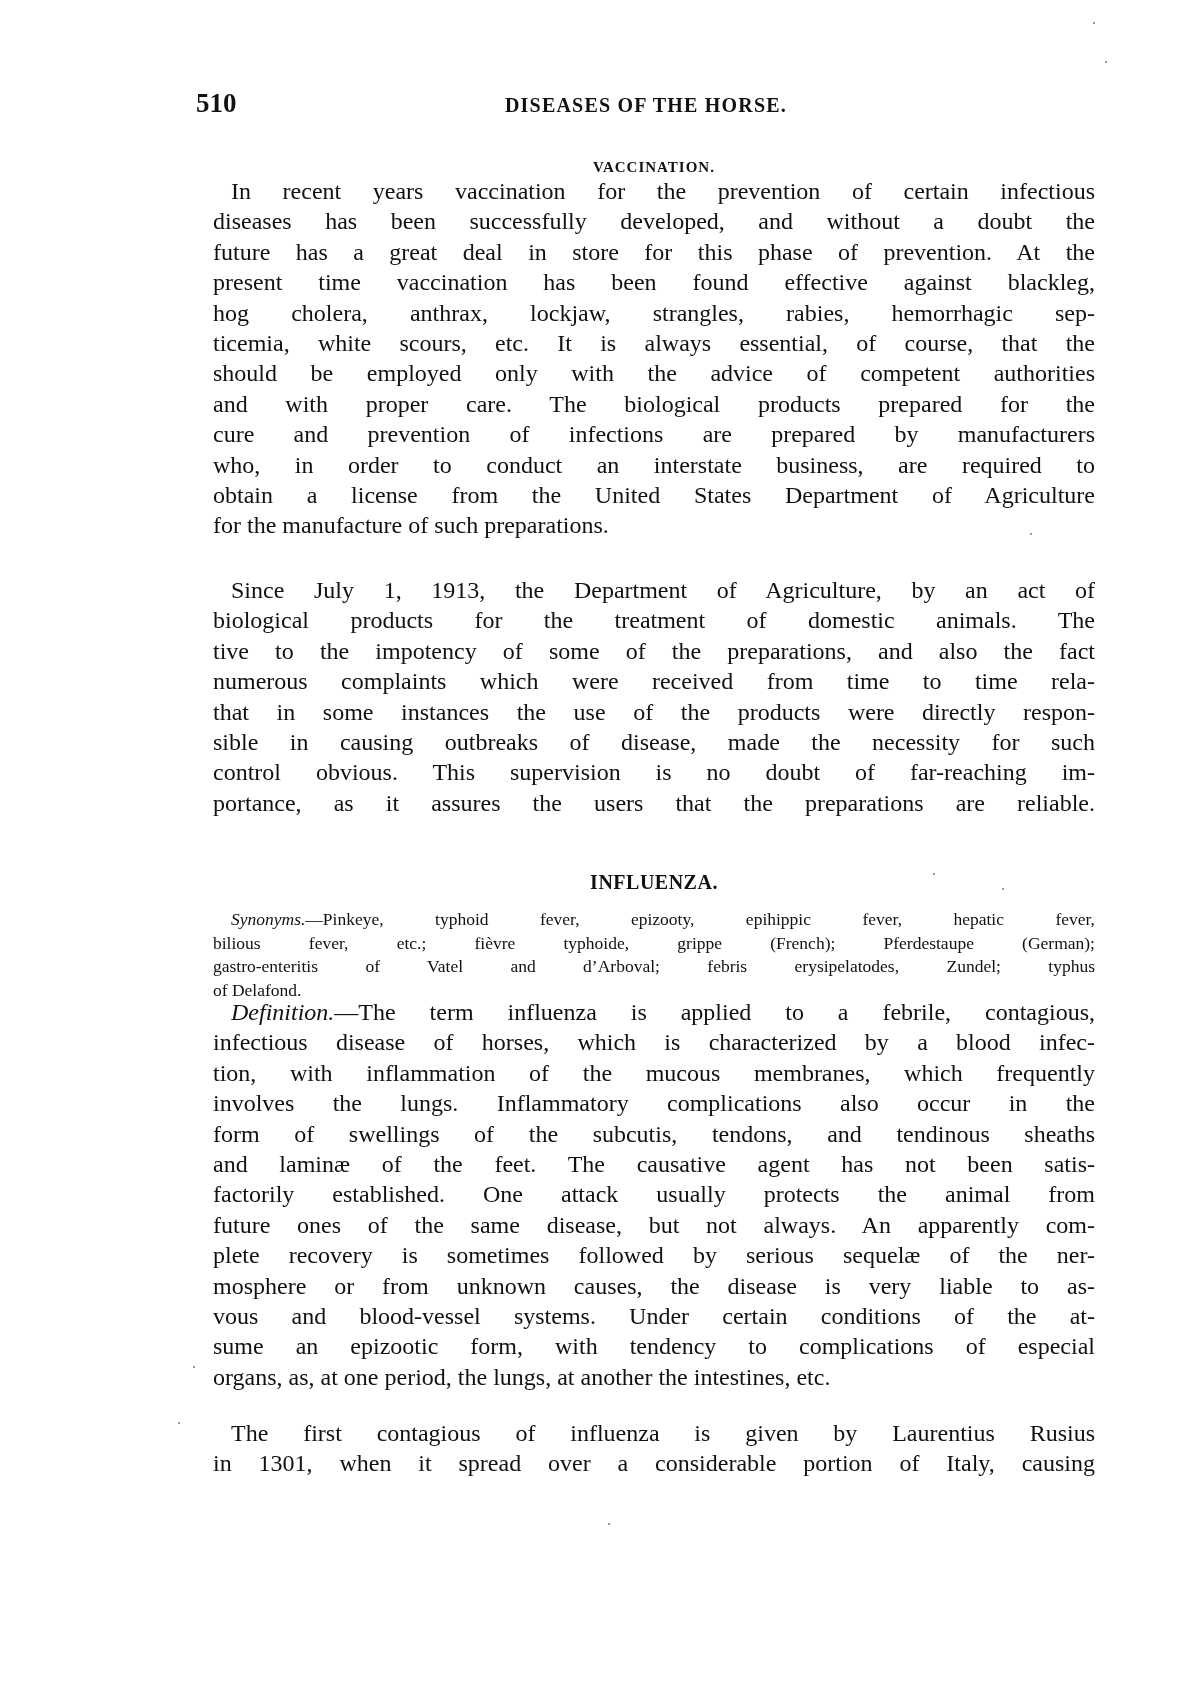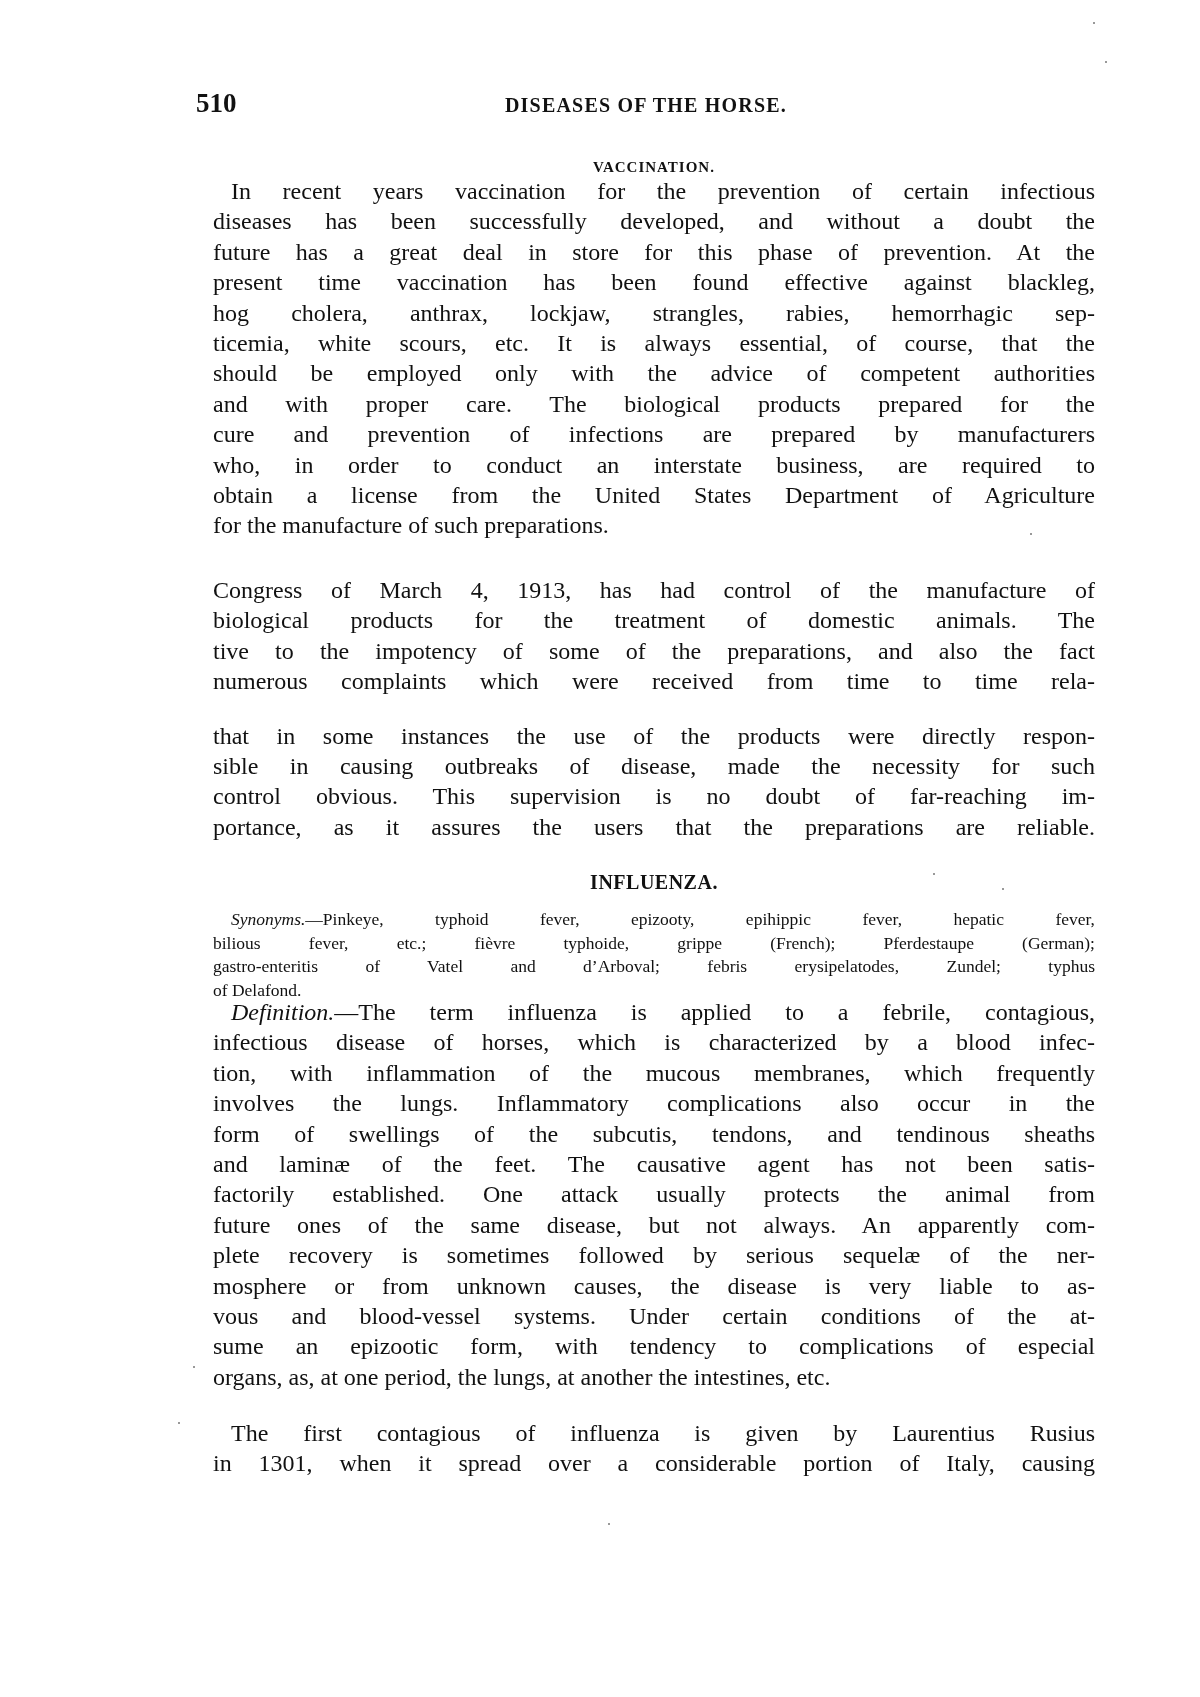--- a/index.html
+++ b/index.html
@@ -47,25 +47,25 @@
     <span class="line" style="white-space: nowrap;">ticemia, white scours, etc.  It is always essential, of course, that the</span>
     <span class="line" style="white-space: nowrap;">should be employed only with the advice of competent authorities</span>
     <span class="line" style="white-space: nowrap;">and with proper care.  The biological products prepared for the</span>
     <span class="line" style="white-space: nowrap;">cure and prevention of infections are prepared by manufacturers</span>
     <span class="line" style="white-space: nowrap;">who, in order to conduct an interstate business, are required to</span>
     <span class="line" style="white-space: nowrap;">obtain a license from the United States Department of Agriculture</span>
     <span class="line last" style="white-space: nowrap;">for the manufacture of such preparations.</span>
   </div>
 
   <div class="block para2">
-    <span class="line" style="white-space: nowrap;">Congress of March 4, 1913, has had control of the manufacture of</span>
+    <span class="line indent" style="white-space: nowrap;">Since July 1, 1913, the Department of Agriculture, by an act of</span>
     <span class="line" style="white-space: nowrap;">biological products for the treatment of domestic animals.  The</span>
     <span class="line" style="white-space: nowrap;">tive to the impotency of some of the preparations, and also the fact</span>
     <span class="line" style="white-space: nowrap;">numerous complaints which were received from time to time rela-</span>
-    <span class="line" style="white-space: nowrap; margin-top: 24px;">that in some instances the use of the products were directly respon-</span>
+    <span class="line" style="white-space: nowrap;">that in some instances the use of the products were directly respon-</span>
     <span class="line" style="white-space: nowrap;">sible in causing outbreaks of disease, made the necessity for such</span>
     <span class="line" style="white-space: nowrap;">control obvious.  This supervision is no doubt of far-reaching im-</span>
     <span class="line" style="white-space: nowrap;">portance, as it assures the users that the preparations are reliable.</span>
   </div>
 
   <div class="section-heading h-infl">INFLUENZA.</div>
 
   <div class="block syn small">
     <span class="line indent" style="white-space: nowrap;"><i>Synonyms.</i><span>—Pinkeye, typhoid fever, epizooty, epihippic fever, hepatic fever,</span></span>
     <span class="line" style="white-space: nowrap;">bilious fever, etc.; fièvre typhoide, grippe (French); Pferdestaupe (German);</span>

